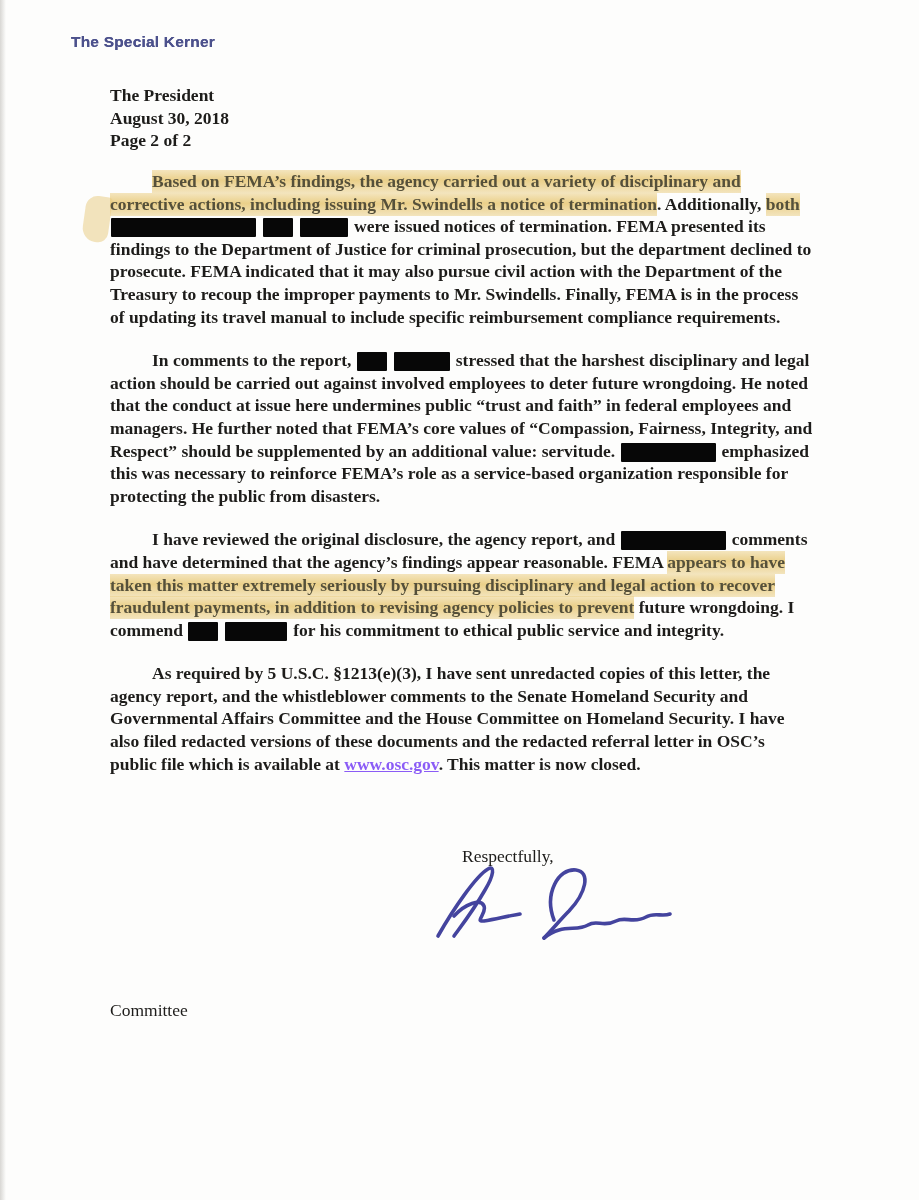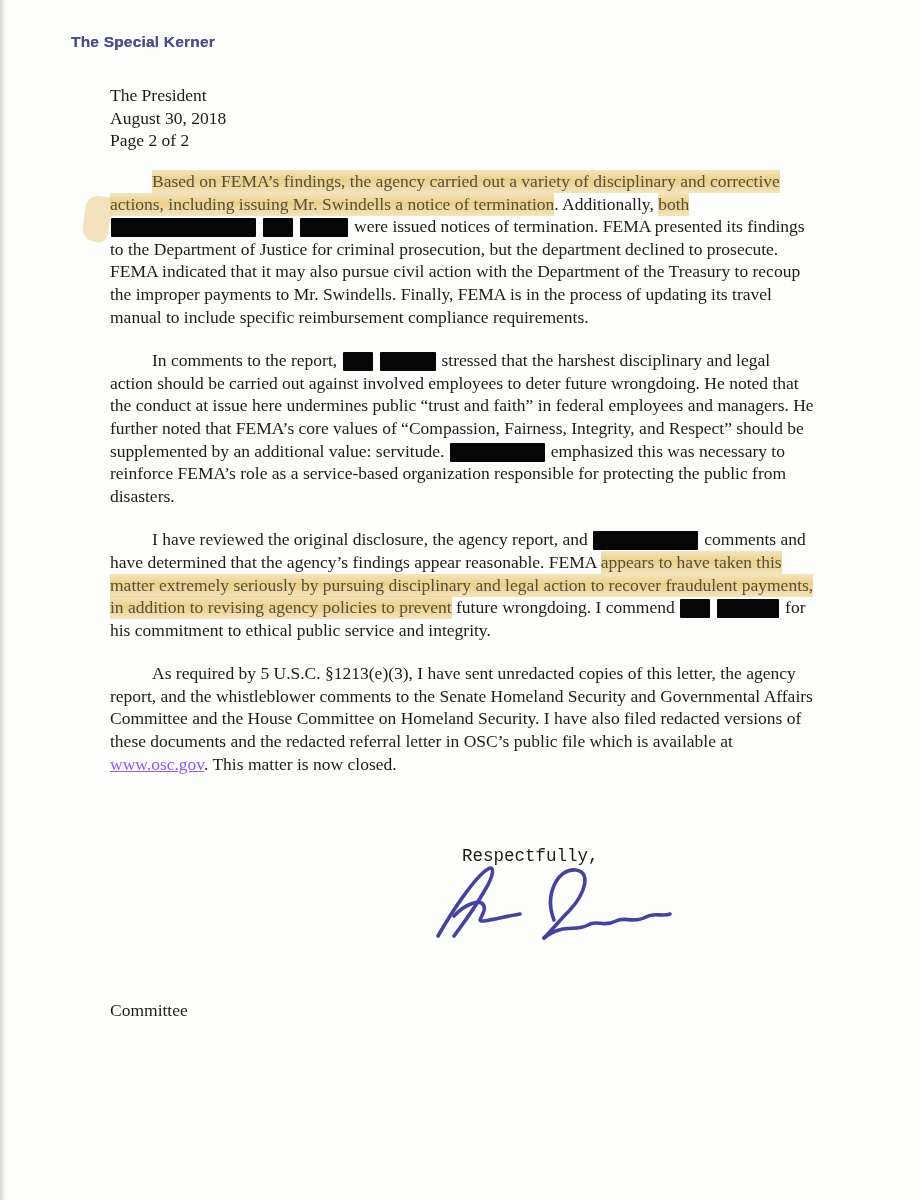--- a/index.html
+++ b/index.html
@@ -15,44 +15,44 @@
   
   .scan-edge{position:absolute;left:0;top:0;width:6px;height:1200px;
     background:linear-gradient(90deg,#d8d7d4,rgba(253,253,252,0));}
   .letterhead{
     position:absolute;left:71px;top:33px;
     font-family:"Liberation Sans", sans-serif;
     font-weight:700;font-size:15.5px;letter-spacing:.2px;
     color:#4c518c;
     text-shadow:0 0 .6px #4c518c;
   }
-  .address{position:absolute;left:110px;top:84px;font-size:17.5px;line-height:22.6px;}
+  .address{position:absolute;left:110px;top:84px;font-size:17.5px;line-height:22.6px;font-weight:bold;}
   .address div{white-space:nowrap;}
-  .body-col{position:absolute;left:110px;top:170px;width:704px;font-size:17.5px;line-height:22.6px;}
+  .body-col{position:absolute;left:110px;top:170px;width:704px;font-size:17.5px;line-height:22.6px;font-weight:bold;}
   .para{margin:0 0 21px 0;text-indent:42px;text-align:left;}
   .run{color:#1d1c1a;}
   .hl{
     background:linear-gradient(180deg, rgba(236,209,138,.55), rgba(233,204,128,.92) 45%, rgba(236,212,148,.6));
     color:#55503a;
     padding:1px 0 2px 0;
     box-decoration-break:clone;-webkit-box-decoration-break:clone;
   }
   .redact{
     display:inline-block;height:19px;background:#070707;
     vertical-align:text-bottom;margin:0 6px 0 1px;border-radius:1px;
     transform:translateY(1px);
   }
   .link{color:#8b5cf6;text-decoration:underline;cursor:pointer;}
   .swipe{
     position:absolute;left:84px;top:196px;width:26px;height:46px;
     background:rgba(233,206,134,.55);
     border-radius:12px 4px 10px 14px;
     transform:rotate(8deg);
   }
-  .closing{position:absolute;left:462px;top:845px;font-size:17.5px;line-height:22.6px;font-family:Liberation Mono, monospace;}
+  .closing{position:absolute;left:462px;top:845px;font-size:17.5px;line-height:22.6px;}
   .sig{position:absolute;left:432px;top:862px;width:250px;height:80px;}
   .signer{position:absolute;left:462px;top:936px;font-size:17.5px;line-height:22.6px;}
   .signer .title{font-style:italic;}
   .enclosures{position:absolute;left:110px;top:1000px;font-size:17.5px;}
 </style>
 </head>
 <body>
 
 <div class="page">
   <div class="scan-edge"></div>

